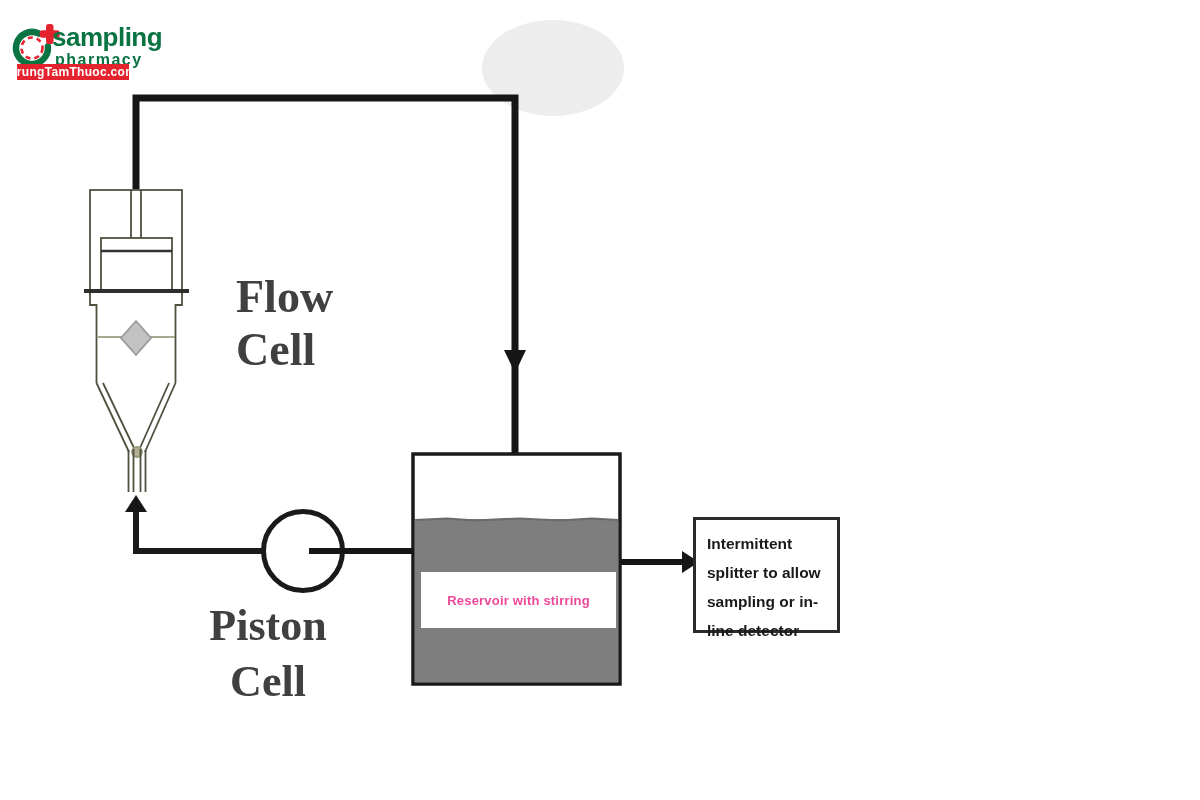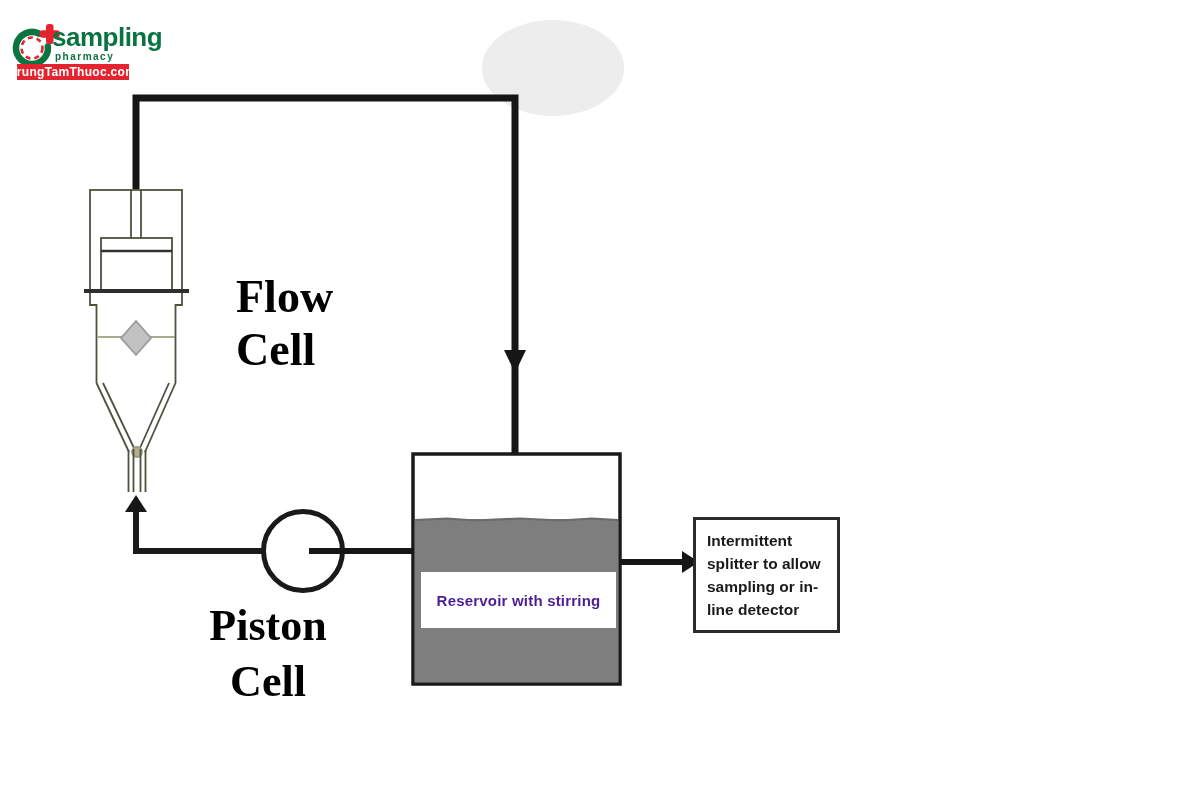--- a/index.html
+++ b/index.html
@@ -4,50 +4,50 @@
 <style>
   html,body{margin:0;padding:0;background:#ffffff;}
   #stage{
     position:relative;width:1200px;height:800px;background:#ffffff;
     overflow:hidden;font-family:"Liberation Sans",sans-serif;
   }
   #diagram-svg{position:absolute;left:0;top:0;width:1200px;height:800px;}
 
   
   .big-label{
-    position:absolute;color:#000000;font-family:"Liberation Serif",serif;
+    position:absolute;color:#404040;font-family:"Liberation Serif",serif;
     font-weight:bold;white-space:pre-line;
   }
   #flow-cell-label{left:236px;top:270px;font-size:46px;line-height:53px;}
   #piston-pump-label{left:183px;top:598px;width:170px;font-size:44px;line-height:56px;text-align:center;}
 
   
   #reservoir-label{
     position:absolute;left:421px;top:572px;width:195px;height:56px;
     background:#ffffff;display:flex;align-items:center;justify-content:center;
-    font-size:15px;font-weight:bold;color:#4c1d95;letter-spacing:.2px;
+    font-size:13px;font-weight:bold;color:#ec4899;letter-spacing:.2px;
   }
   #splitter-box{
     position:absolute;left:693px;top:517px;width:147px;height:116px;
     background:#ffffff;border:3px solid #2b2b2b;box-sizing:border-box;
   }
   #splitter-label{
     position:absolute;left:11px;top:9px;width:128px;
-    font-size:15.5px;line-height:23px;font-weight:bold;color:#1a1a1a;
+    font-size:15.5px;line-height:29px;font-weight:bold;color:#1a1a1a;
     white-space:pre-line;
   }
 
   
   #logo{position:absolute;left:8px;top:16px;width:150px;height:70px;}
   #logo-brand{
     position:absolute;left:44px;top:6px;font-size:26px;font-weight:bold;
     color:#0a7342;letter-spacing:-0.5px;
   }
   #logo-tagline{
-    position:absolute;left:47px;top:35px;font-size:10px;font-weight:bold;
+    position:absolute;left:47px;top:35px;font-size:16px;font-weight:bold;
     color:#0a7342;letter-spacing:1.5px;
   }
   #logo-badge{
     position:absolute;left:9px;top:48px;width:112px;height:16px;
     background:#e4232e;border-radius:0;display:flex;align-items:center;
     justify-content:center;color:#ffffff;font-size:12px;font-weight:bold;
     letter-spacing:.3px;
   }
   #logo-icon{position:absolute;left:2px;top:5px;}
 </style>

